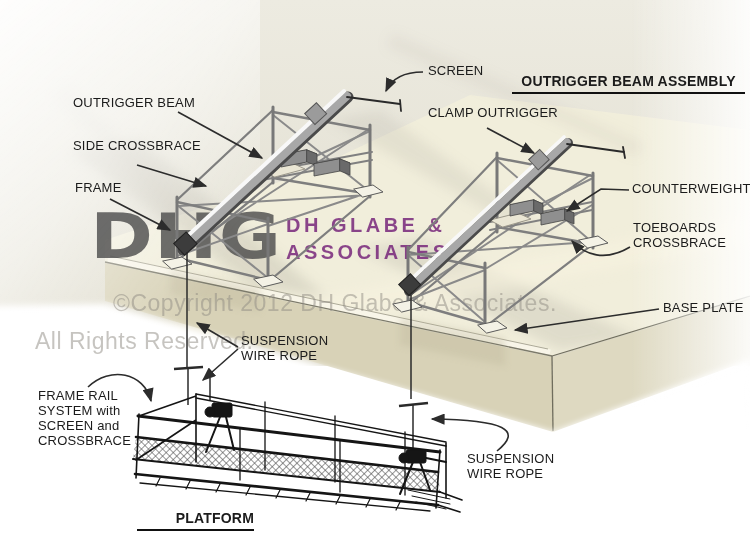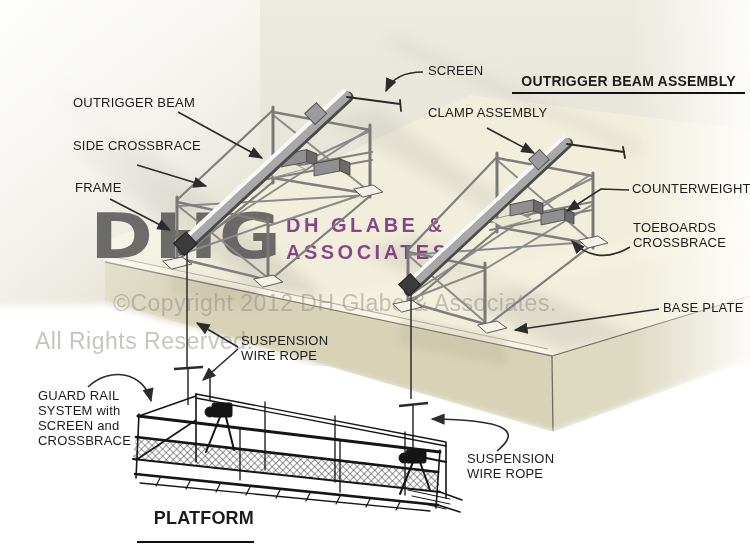--- a/index.html
+++ b/index.html
@@ -13,21 +13,21 @@
            font-family:"DejaVu Sans",sans-serif;}
   .wm-co{left:286px;font-size:20px;font-weight:bold;color:#701a75;opacity:.8;letter-spacing:3.5px;}
   .wm-co1{top:214px;} .wm-co2{top:241px;}
   .wm-copy{font-size:23px;color:#8f8b83;opacity:.5;letter-spacing:.5px;}
   .wm-copy1{left:113px;top:290px;} .wm-copy2{left:35px;top:328px;}
   .lbl{position:absolute;font-size:13px;line-height:15px;color:#1b1b1b;
        letter-spacing:.2px;white-space:nowrap;}
   .lbl-title{left:512px;top:74px;width:233px;text-align:center;font-weight:bold;
              font-size:14px;border-bottom:2px solid #111;padding-bottom:3px;}
   .lbl-platform{left:137px;top:511px;width:117px;text-align:right;font-weight:bold;
-                font-size:18px;border-bottom:2px solid #111;padding-bottom:15px;}
+                font-size:14px;border-bottom:2px solid #111;padding-bottom:3px;}
 </style>
 </head>
 <body>
 
 <div id="stage">
 
   <svg id="bg" width="750" height="550" viewBox="0 0 750 550">
     <defs>
       <linearGradient id="bgGrad" x1="0" y1="0" x2="0" y2="1">
         <stop offset="0" stop-color="#edebe1"></stop>
@@ -259,37 +259,37 @@
       <path d="M497,451 C523,430 505,420 432,419" marker-end="url(#arr)"></path>
     </g>
   </svg>
 
   <div class="lbl" style="left:73px;top:95px">OUTRIGGER BEAM</div>
 
   <div class="lbl lbl-title">OUTRIGGER BEAM ASSEMBLY</div>
   <div class="lbl" style="left:73px;top:138px">SIDE CROSSBRACE</div>
   <div class="lbl" style="left:75px;top:180px">FRAME</div>
   <div class="lbl" style="left:428px;top:63px">SCREEN</div>
-  <div class="lbl" style="left:428px;top:105px">CLAMP ASSEMBLY</div>
+  <div class="lbl" style="left:428px;top:105px">CLAMP OUTRIGGER</div>
   <div class="lbl" style="left:632px;top:181px">COUNTERWEIGHTS</div>
 
   <div class="lbl" style="left:633px;top:220px">
     <div>TOEBOARDS</div>
     <div>CROSSBRACE</div>
   </div>
 
   <div class="lbl" style="left:663px;top:300px">BASE PLATE</div>
 
   <div class="lbl" style="left:241px;top:333px">
     <div>SUSPENSION</div>
     <div>WIRE ROPE</div>
   </div>
 
   <div class="lbl" style="left:38px;top:388px">
-    <div>GUARD RAIL</div>
+    <div>FRAME RAIL</div>
     <div>SYSTEM with</div>
     <div>SCREEN and</div>
     <div>CROSSBRACE</div>
   </div>
 
   <div class="lbl" style="left:467px;top:451px">
     <div>SUSPENSION</div>
     <div>WIRE ROPE</div>
   </div>
 

